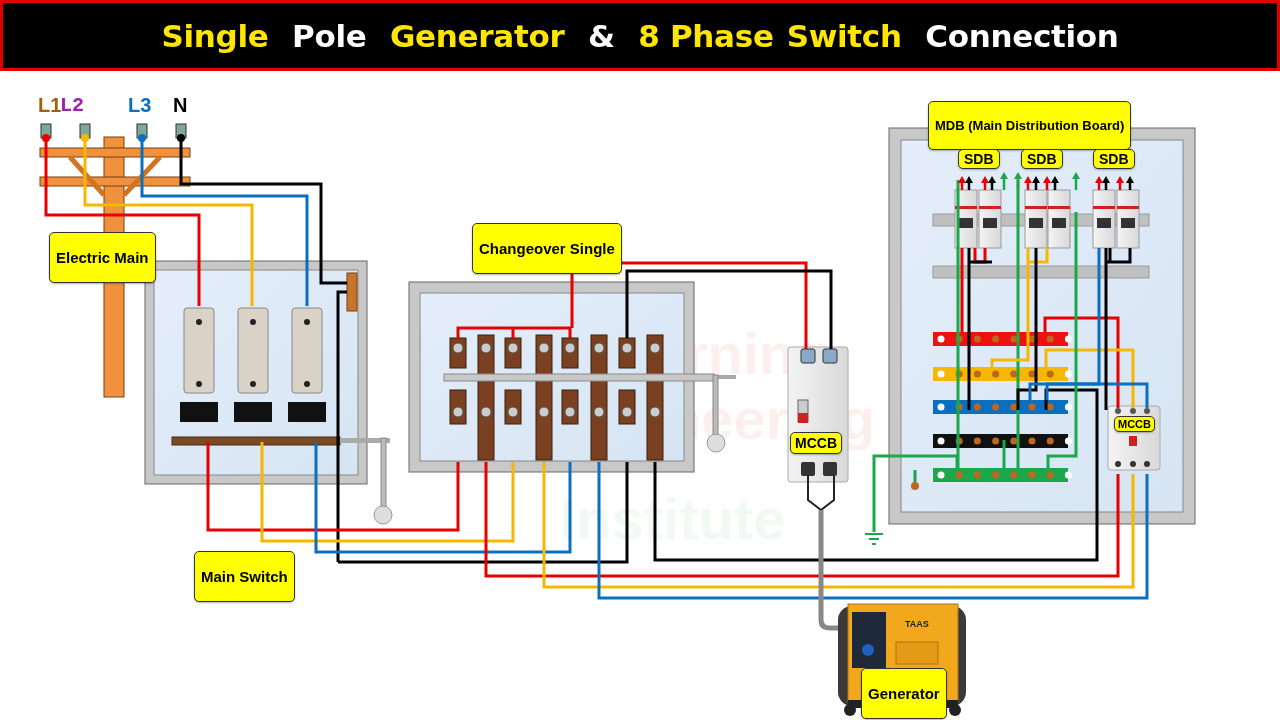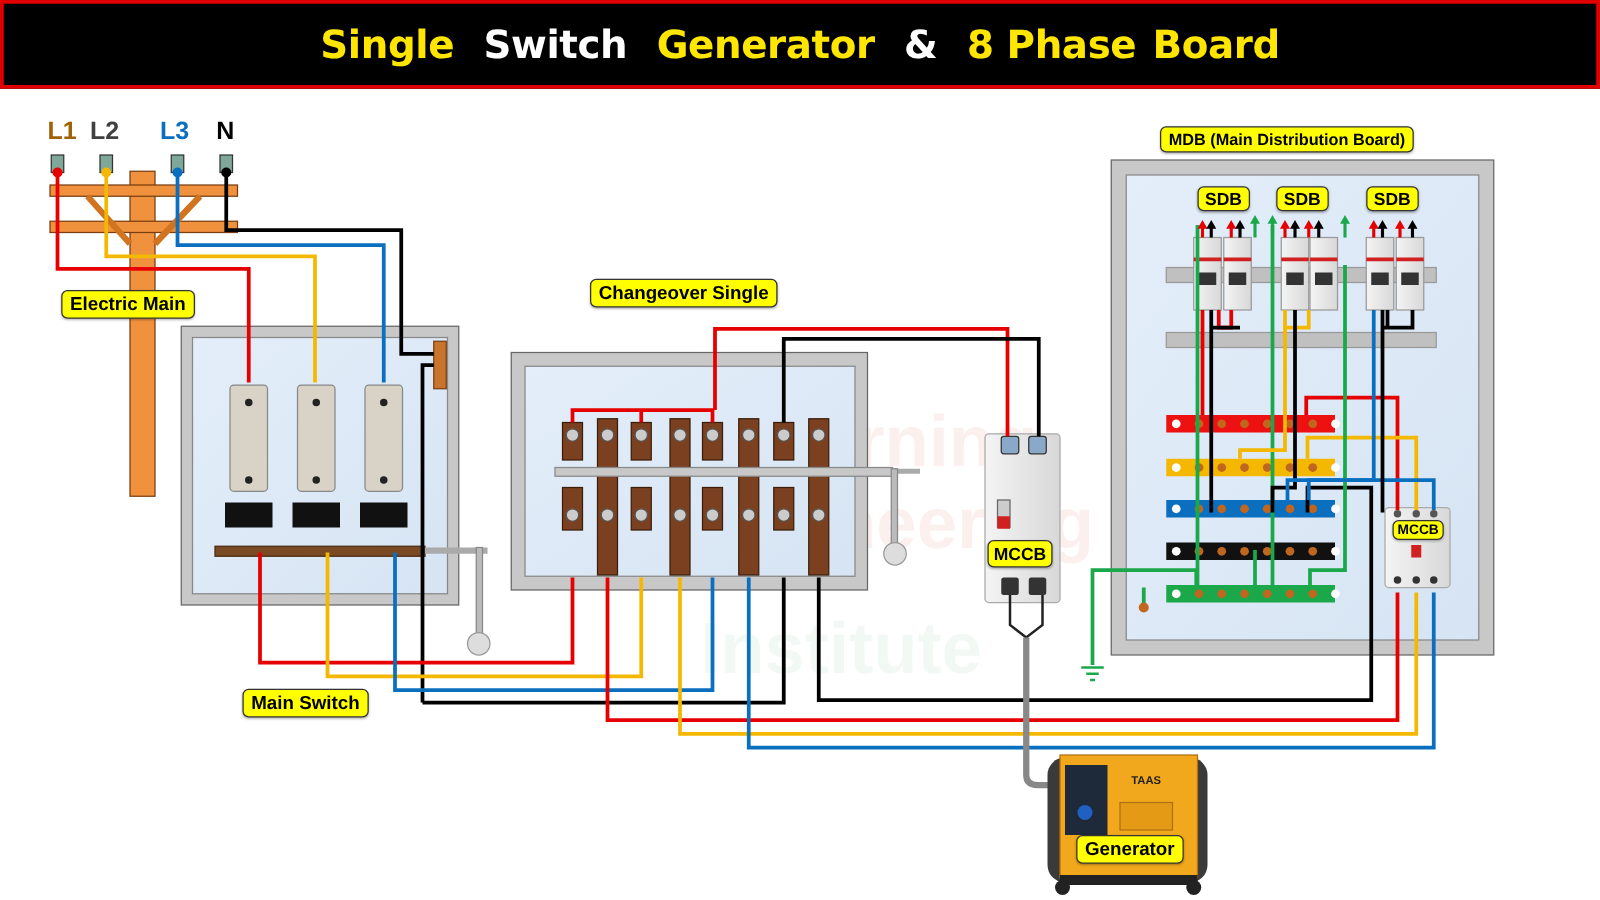--- a/index.html
+++ b/index.html
@@ -1,34 +1,35 @@
 <!DOCTYPE html>
 <html><head>
 <meta charset="utf-8">
 <style>
   html,body{margin:0;padding:0;background:#fff;}
   body{width:1280px;height:720px;overflow:hidden;position:relative;font-family:"Liberation Sans",sans-serif;}
   .titlebar{position:absolute;left:0;top:0;width:1280px;height:71px;background:#000;border:3px solid #e00000;box-sizing:border-box;display:flex;align-items:center;justify-content:center;gap:13px;}
   .titlebar span{font-family:"DejaVu Sans",sans-serif;font-weight:bold;font-size:31px;letter-spacing:-0.3px;white-space:pre;}
   .w{color:#fff;} .y{color:#ffe600;}
   svg.diagram{position:absolute;left:0;top:71px;}
-  .lbl{position:absolute;background:#ffff00;border:1.5px solid #333;border-radius:5px;font-weight:bold;font-size:15px;color:#000;padding:2px 6px;white-space:nowrap;box-shadow:0 1px 2px rgba(0,0,0,.3);}
+  .lbl{position:absolute;background:#ffff00;border:1.5px solid #333;border-radius:5px;font-weight:bold;font-size:15px;color:#000;padding:16px 6px;white-space:nowrap;box-shadow:0 1px 2px rgba(0,0,0,.3);}
   .phase{position:absolute;font-weight:bold;font-size:20px;}
   .wm{position:absolute;font-weight:bold;color:rgba(200,60,40,0.08);font-size:58px;}
 </style>
 </head>
 <body>
 
 <div class="titlebar">
   <span class="y">Single</span>
-    <span class="w"> Switch </span>
+    <span class="w"> Pole </span>
     <span class="y">Generator</span>
     <span class="w"> &amp; </span>
     <span class="y">8 Phase</span>
-    <span class="y">Board</span>
+    <span class="y">Switch</span>
+    <span class="w"> Connection</span>
 </div>
 
 <div class="wm" style="left:585px;top:320px;">Learning</div>
 <div class="wm" style="left:540px;top:385px;">Engineering</div>
 <div class="wm" style="left:560px;top:485px;color:rgba(30,160,80,0.06);">Institute</div>
 
 <svg class="diagram" width="1280" height="649" viewBox="0 71 1280 649" xmlns="http://www.w3.org/2000/svg">
   <defs>
     <linearGradient id="boxg" x1="0" y1="0" x2="1" y2="1">
         <stop offset="0" stop-color="#e4eefa"></stop>
@@ -309,21 +310,21 @@
     <circle cx="868" cy="650" r="6" fill="#2060c0"></circle>
     <rect x="896" y="642" width="42" height="22" fill="#e49a14" stroke="#b07010"></rect>
     <rect x="848" y="700" width="110" height="8" fill="#222"></rect>
     <circle cx="850" cy="710" r="6" fill="#222"></circle>
       <circle cx="955" cy="710" r="6" fill="#222"></circle>
   </g>
   <text x="905" y="627" font-family="Liberation Sans, sans-serif" font-size="9" font-weight="bold" fill="#222">TAAS</text>
 </svg>
 
 <div class="phase" style="left:38px;top:94px;color:#a16207;">L1</div>
-<div class="phase" style="left:72px;top:94px;color:#404040;">L2</div>
+<div class="phase" style="left:60px;top:94px;color:#a21caf;font-family:Liberation Mono, monospace;">L2</div>
 <div class="phase" style="left:128px;top:94px;color:#0b6fc0;">L3</div>
 <div class="phase" style="left:173px;top:94px;color:#000;">N</div>
 
 <div class="lbl" style="left:49px;top:232px;">Electric Main</div>
 <div class="lbl" style="left:194px;top:551px;text-align:center;">Main Switch</div>
 <div class="lbl" style="left:472px;top:223px;">Changeover Single</div>
 <div class="lbl" style="left:790px;top:432px;font-size:14px;padding:2px 4px;">MCCB</div>
 <div class="lbl" style="left:928px;top:101px;font-size:13px;">MDB (Main Distribution Board)</div>
 <div class="lbl" style="left:958px;top:149px;font-size:14px;padding:1px 5px;">SDB</div>
 <div class="lbl" style="left:1021px;top:149px;font-size:14px;padding:1px 5px;">SDB</div>

